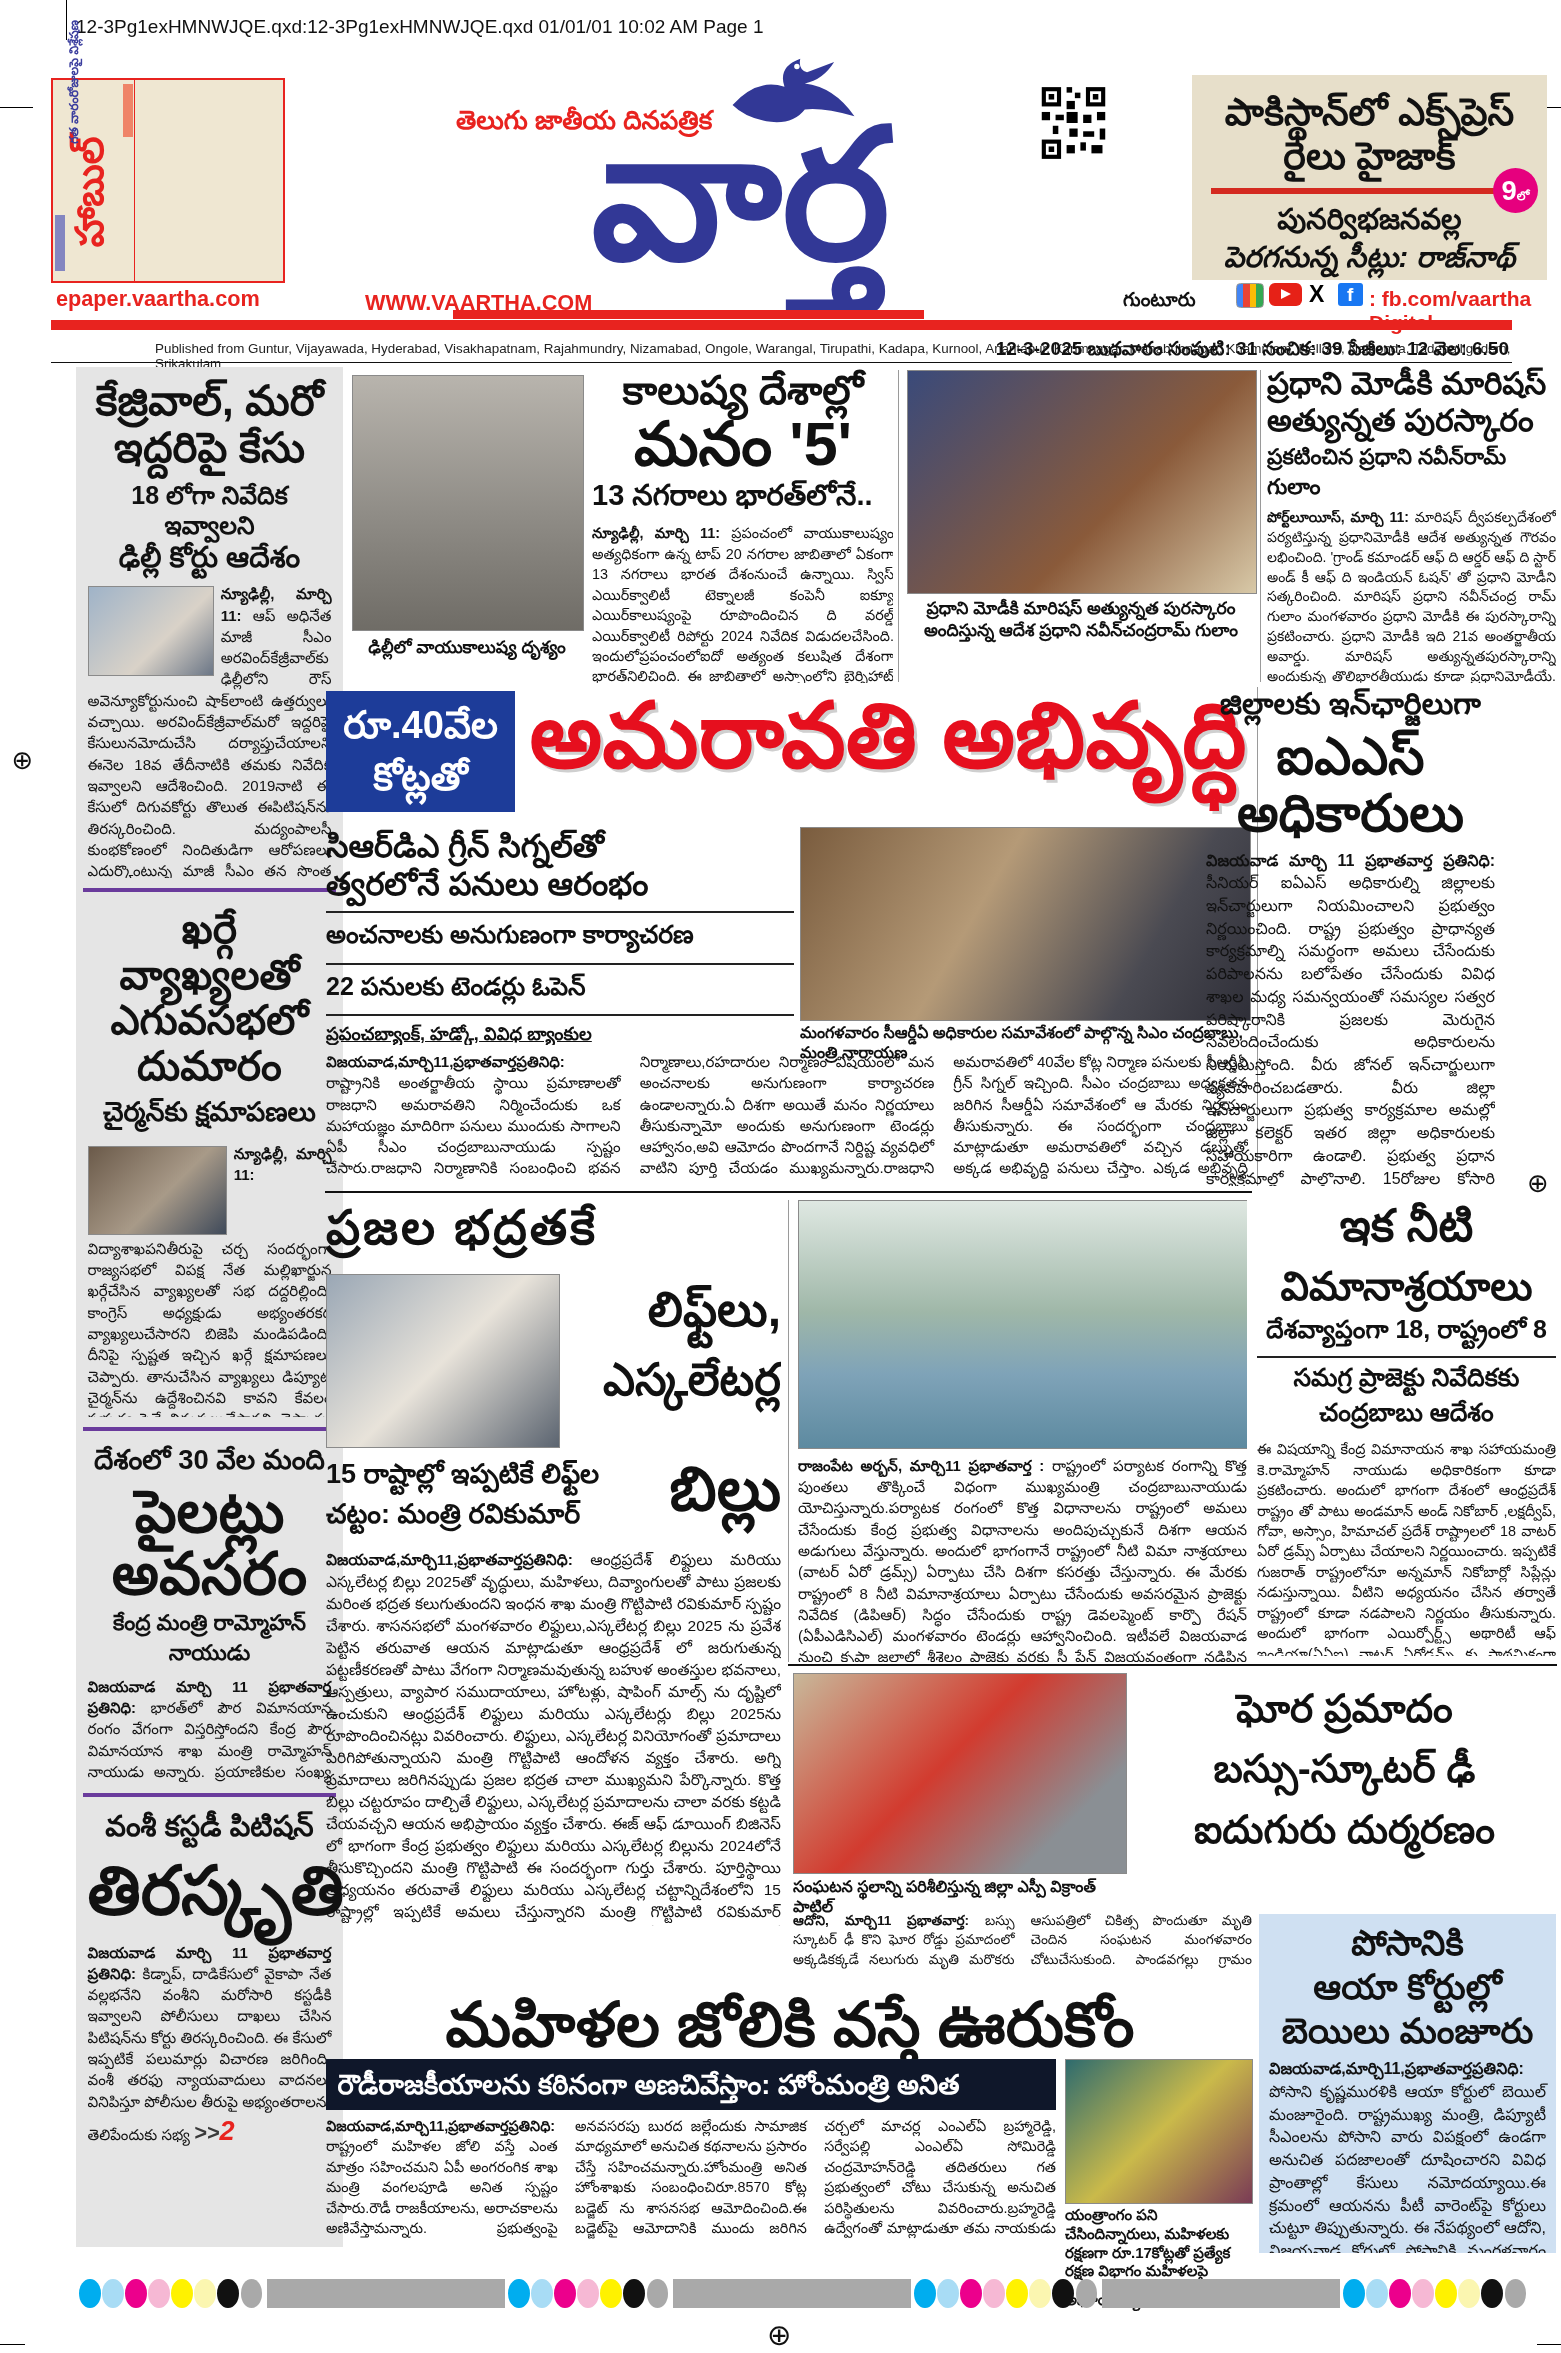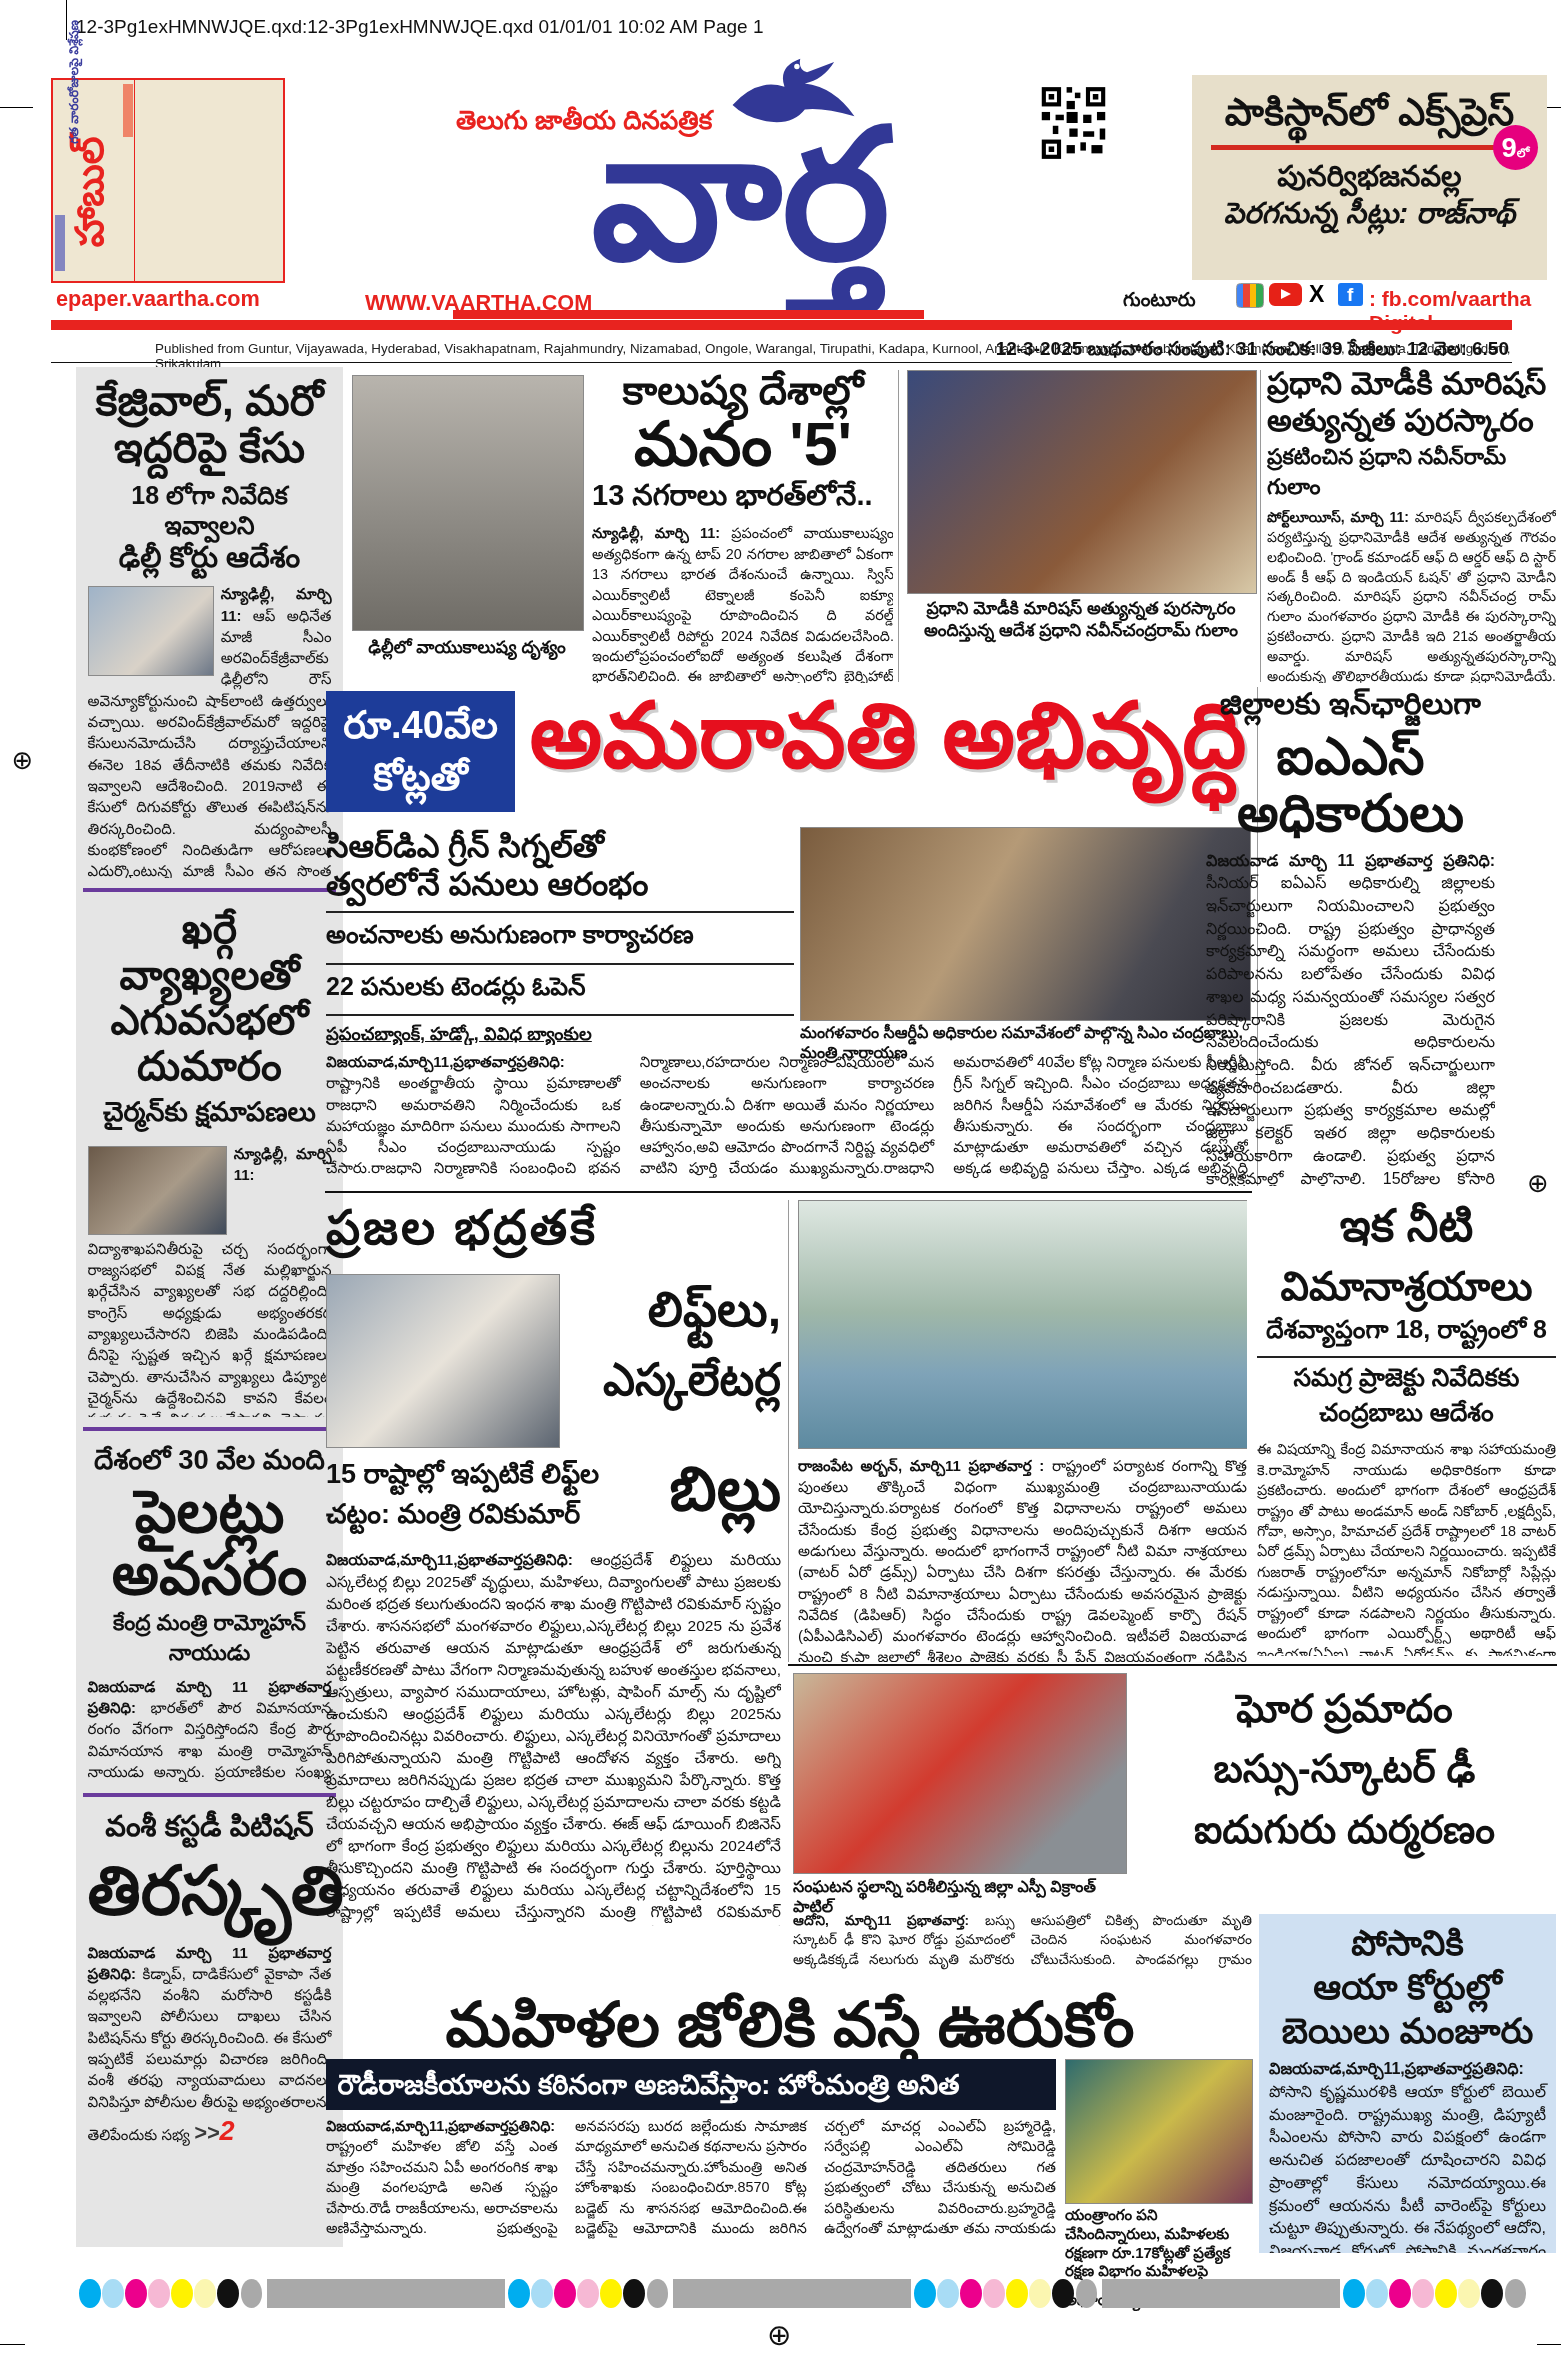--- a/index.html
+++ b/index.html
@@ -78,20 +78,21 @@
         <rect x="44" y="32" width="4" height="8"></rect>
         <rect x="20" y="44" width="6" height="6"></rect>
       <rect x="30" y="42" width="4" height="6"></rect>
         <rect x="38" y="44" width="8" height="6"></rect>
         <rect x="10" y="30" width="4" height="6"></rect>
     </g>
   </svg>
 
   <div class="abs" style="left:1192px;top:75px;width:355px;height:205px;background:#e7dfca;">
     <div class="b c" style="font-size:38px;margin-top:16px;line-height:1.15;">పాకిస్థాన్‌లో ఎక్స్‌ప్రెస్</div>
+    <div class="b c" style="font-size:38px;line-height:1.15;">రైలు హైజాక్</div>
     <div style="position:relative;height:5.8px;background:#d42a20;margin:10px 19px 7.2px 19px;">
       <div class="abs" style="right:-10px;top:-20px;width:45px;height:45px;border-radius:50%;background:#e6007e;color:#fff;text-align:center;">
         <span class="b" style="font-size:27.4px;line-height:45px;">9</span><span class="b" style="font-size:12.3px;">లో</span>
       </div>
     </div>
     <div class="b c" style="font-size:29px;line-height:1.3;">పునర్విభజనవల్ల</div>
     <div class="b c" style="font-size:29px;line-height:1.3;font-style:italic;">పెరగనున్న సీట్లు: రాజ్‌నాథ్</div>
   </div>
 
   <div class="abs b" style="left:1123px;top:289px;font-size:19px;">గుంటూరు</div>

